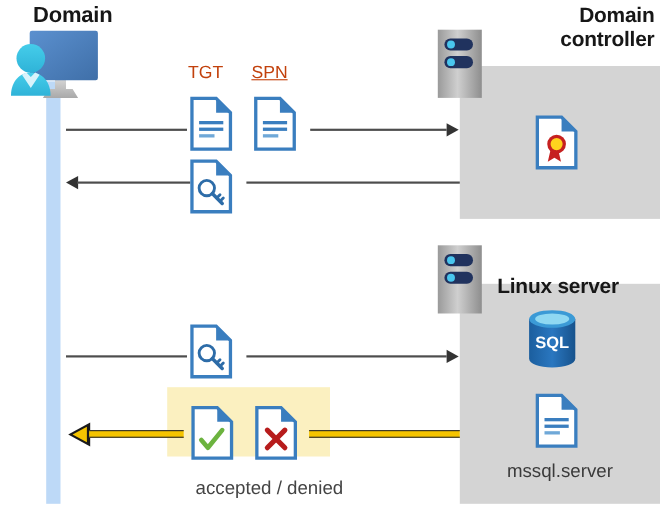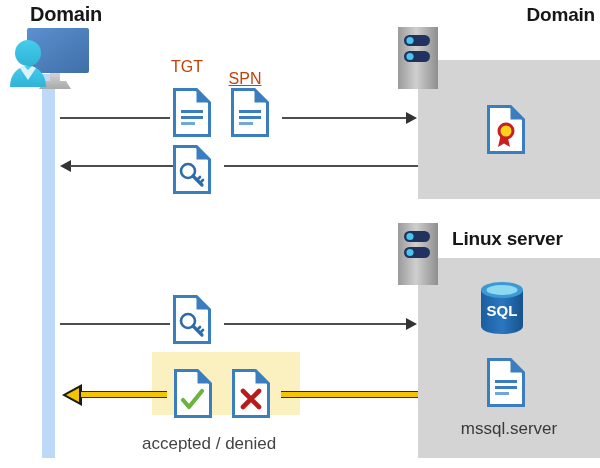--- a/index.html
+++ b/index.html
@@ -11,21 +11,21 @@
   
   .gray-panel{background:#d4d4d4;}
 
   
   .lifeline{background:#bdd9f7;}
 
   
   .title-bold{font-weight:bold;color:#171717;letter-spacing:-0.2px;}
   .title-client{font-size:20px;}
   .title-dc{font-size:19px;line-height:22px;text-align:right;}
-  .title-linux{font-size:19px;}
+  .title-linux{font-size:19px;margin-top:22px;}
   .caption{font-size:17px;color:#444444;}
 
   
   .doclabel{font-size:16px;color:#c2410c;text-align:center;}
 
   
   .ln-gray{background:#4d4d4d;height:2px;}
   .head-right-gray{width:0;height:0;border-top:6px solid transparent;
       border-bottom:6px solid transparent;border-left:11px solid #333333;}
   .head-left-gray{width:0;height:0;border-top:6px solid transparent;
@@ -78,20 +78,21 @@
     <path d="M4 62 c0 -13 8 -21 18 -21 c10 0 18 8 18 21 z" fill="url(#perGrad)"></path>
 
     <path d="M14 43 l8 12 l8 -12 l-4 -2 l-4 4 l-4 -4 z" fill="#d9f3fb"></path>
 
     <circle cx="22" cy="28" r="13" fill="url(#perGrad)"></circle>
   </svg>
 </div>
 
 <div class="abs title-bold title-dc" style="left:440px;top:4px;width:155px;">
   <span>Domain</span><br>
+  <span>controller</span>
 </div>
 
 <div class="abs" style="left:398px;top:27px;width:40px;height:62px;">
   <svg width="40" height="62" viewBox="0 0 40 62">
     <defs>
       <linearGradient id="rackGrad" x1="0" y1="0" x2="1" y2="0">
         <stop offset="0%" stop-color="#9a9a9a"></stop>
           <stop offset="45%" stop-color="#cfcfcf"></stop>
         <stop offset="100%" stop-color="#8e8e8e"></stop>
       </linearGradient>
@@ -148,21 +149,21 @@
     <path d="M23.5 1.5 v13 h13 z" fill="#3a7ebf"></path>
     <rect x="8" y="22" width="22" height="3" fill="#3a7ebf"></rect>
     <rect x="8" y="28" width="22" height="3" fill="#3a7ebf"></rect>
     <rect x="8" y="34" width="14" height="3" fill="#6fa8d8"></rect>
   </svg>
 </div>
 
 <div class="abs" style="left:418px;top:419px;width:182px;text-align:center;font-size:17px;color:#3a3a3a;">mssql.server</div>
 
 <div class="abs doclabel" style="left:162px;top:58px;width:50px;">TGT</div>
-<div class="abs doclabel" style="left:220px;top:70px;width:50px;text-decoration:underline;">SPN</div>
+<div class="abs doclabel" style="left:220px;top:58px;width:50px;text-decoration:underline;">SPN</div>
 
 <div class="abs ln-gray" style="left:60px;top:117px;width:110px;"></div>
 <div class="abs ln-gray" style="left:282px;top:117px;width:124px;"></div>
 <div class="abs head-right-gray" style="left:406px;top:112px;"></div>
 
 <div class="abs" style="left:173px;top:88px;width:38px;height:49px;">
   <svg width="38" height="49" viewBox="0 0 38 49">
     <path d="M1.5 1.5 h22 l13 13 v33 h-35 z" fill="#ffffff" stroke="#3a7ebf" stroke-width="3"></path>
     <path d="M23.5 1.5 v13 h13 z" fill="#3a7ebf"></path>
     <rect x="8" y="22" width="22" height="3" fill="#3a7ebf"></rect>
@@ -226,13 +227,13 @@
 </div>
 
 <div class="abs" style="left:232px;top:369px;width:38px;height:49px;">
   <svg width="38" height="49" viewBox="0 0 38 49">
     <path d="M1.5 1.5 h22 l13 13 v33 h-35 z" fill="#ffffff" stroke="#3a7ebf" stroke-width="3"></path>
     <path d="M23.5 1.5 v13 h13 z" fill="#3a7ebf"></path>
     <path d="M11 22 l16 16 M27 22 l-16 16" stroke="#b71c1c" stroke-width="4.6" stroke-linecap="round"></path>
   </svg>
 </div>
 
-<div class="abs caption" style="left:142px;top:434px;width:170px;text-align:left;">accepted / denied</div>
+<div class="abs caption" style="left:142px;top:434px;width:170px;text-align:right;">accepted / denied</div>
 
 </body></html>

